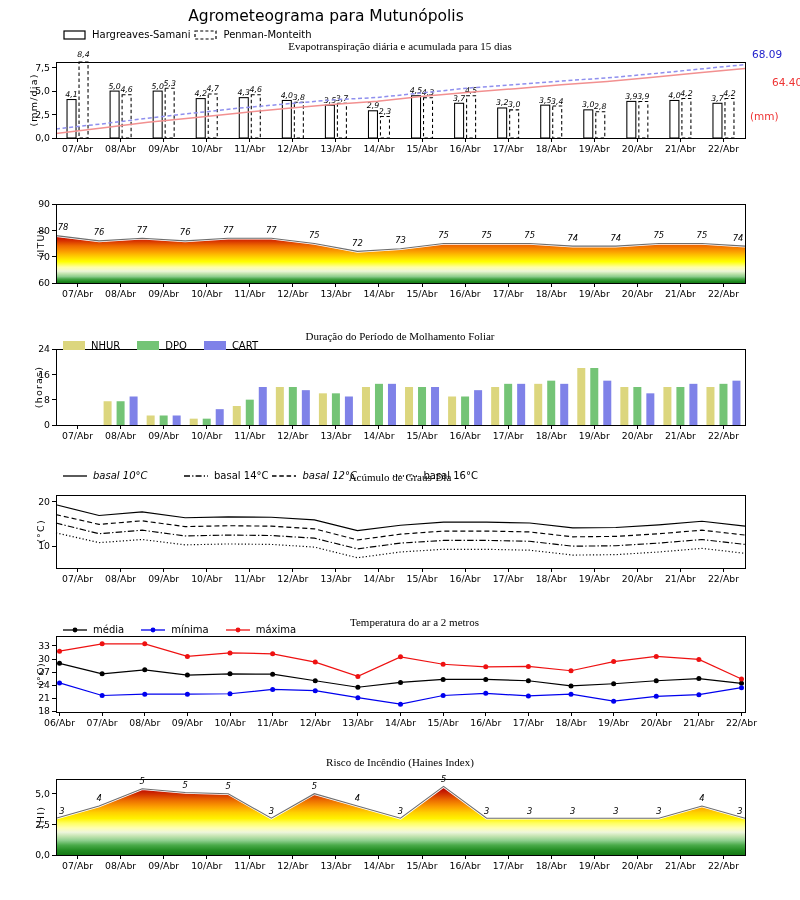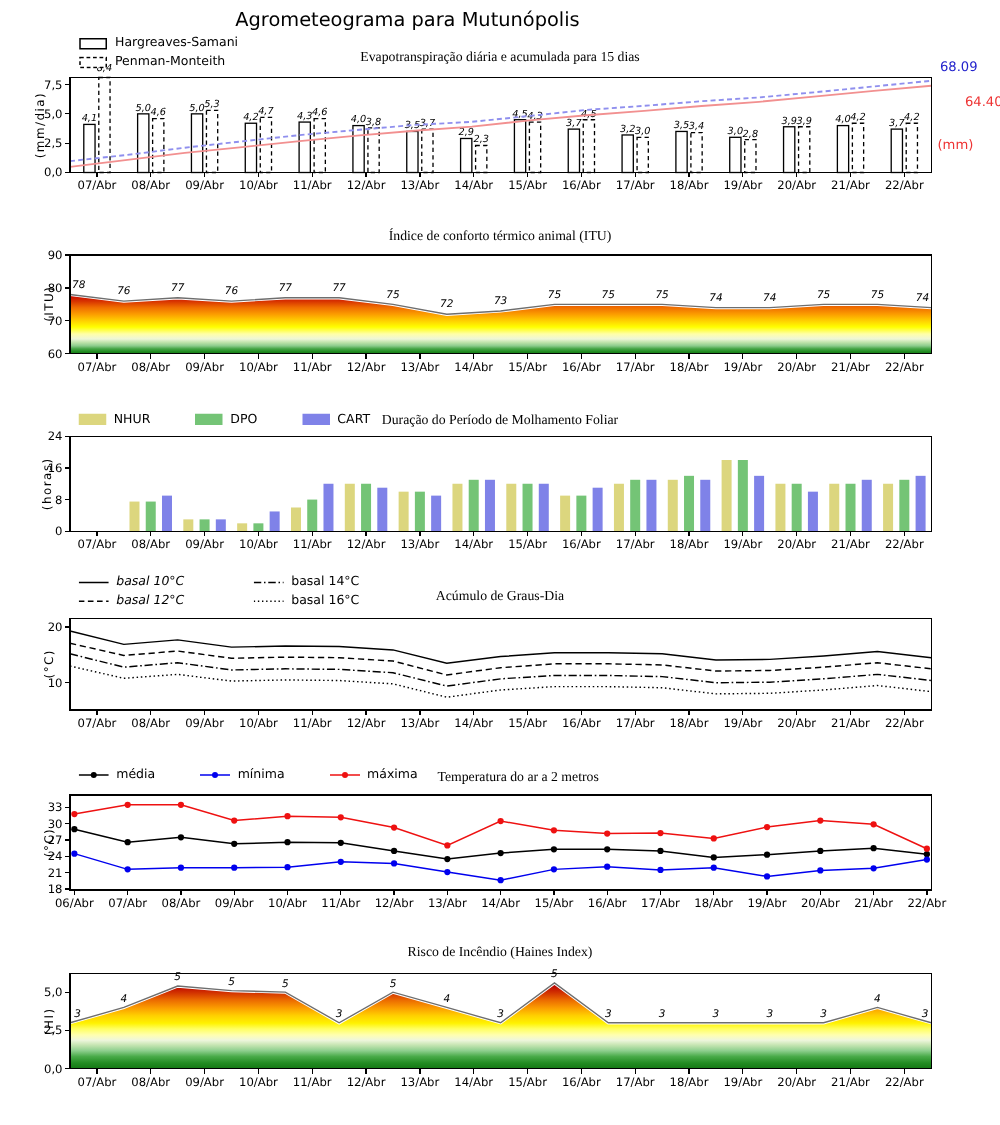--- a/index.html
+++ b/index.html
@@ -4,22 +4,22 @@
 <style>
   html,body{margin:0;padding:0;background:#ffffff;}
   #canvas{position:relative;width:800px;height:900px;background:#fff;overflow:hidden;
           font-family:"DejaVu Sans",sans-serif;color:#000;}
   .abs{position:absolute;}
   .fig-title{top:7px;left:0;width:652px;text-align:center;font-size:15.5px;}
   .sp-title{left:0;width:800px;text-align:center;font-size:11px;white-space:nowrap;font-family:Liberation Serif, serif;}
   .sp-title.offset{left:350px;width:auto;text-align:left;}
   .ylab{font-size:9.5px;letter-spacing:1.2px;white-space:nowrap;
         transform:translate(-50%,-50%) rotate(-90deg);}
-  .legend{display:flex;flex-direction:column;gap:4px;text-align:center;}
-  .legend-row{display:flex;align-items:center;gap:36px;}
+  .legend{display:flex;gap:4px;text-align:center;}
+  .legend-row{display:flex;align-items:center;gap:17px;margin-top:10px;}
   .legend-item{display:flex;align-items:center;gap:6px;font-size:10px;white-space:nowrap;}
   .legend-item.w100{width:104px;font-style:italic;}
   .rlabel{font-size:10.5px;white-space:nowrap;}
   svg text{font-family:"DejaVu Sans",sans-serif;}
 </style>
 </head>
 <body>
 
 <div id="canvas">
 
@@ -533,21 +533,20 @@
         <rect x="1" y="1" width="21" height="8" fill="#fff" stroke="#000" stroke-width="1.2" stroke-dasharray="3 2.2"></rect>
         </svg>
       <span>Penman-Monteith</span>
     </div>
   </div>
   <div class="abs ylab" style="left:33px;top:100px">(mm/dia)</div>
   <div class="abs rlabel" style="left: 752px; top: 48px; color: rgb(34, 34, 204);">68.09</div>
   <div class="abs rlabel" style="left: 752px; top: 76px; color: rgb(238, 51, 51); margin-left: 20px;">64.40</div>
   <div class="abs rlabel" style="left: 750px; top: 110px; color: rgb(238, 51, 51);">(mm)</div>
 
-  <div class="abs sp-title" style="top:183px">Índice de conforto térmico animal (ITU)</div>
   <div class="abs ylab" style="left:40px;top:243px">(ITU)</div>
 
   <div class="abs sp-title" style="top:330px">Duração do Período de Molhamento Foliar</div>
   <div class="abs legend-row" style="left:63px;top:330px">
     <div class="legend-item">
       <span style="display: inline-block; width: 22px; height: 9px; background: rgb(220, 214, 126);"></span>
       <span>NHUR</span>
     </div>
     <div class="legend-item">
       <span style="display: inline-block; width: 22px; height: 9px; background: rgb(116, 196, 118);"></span>

